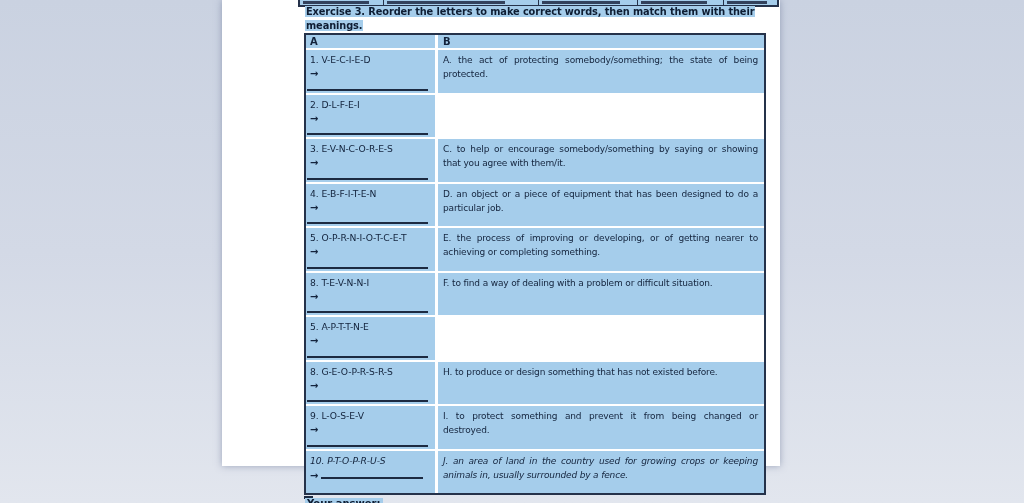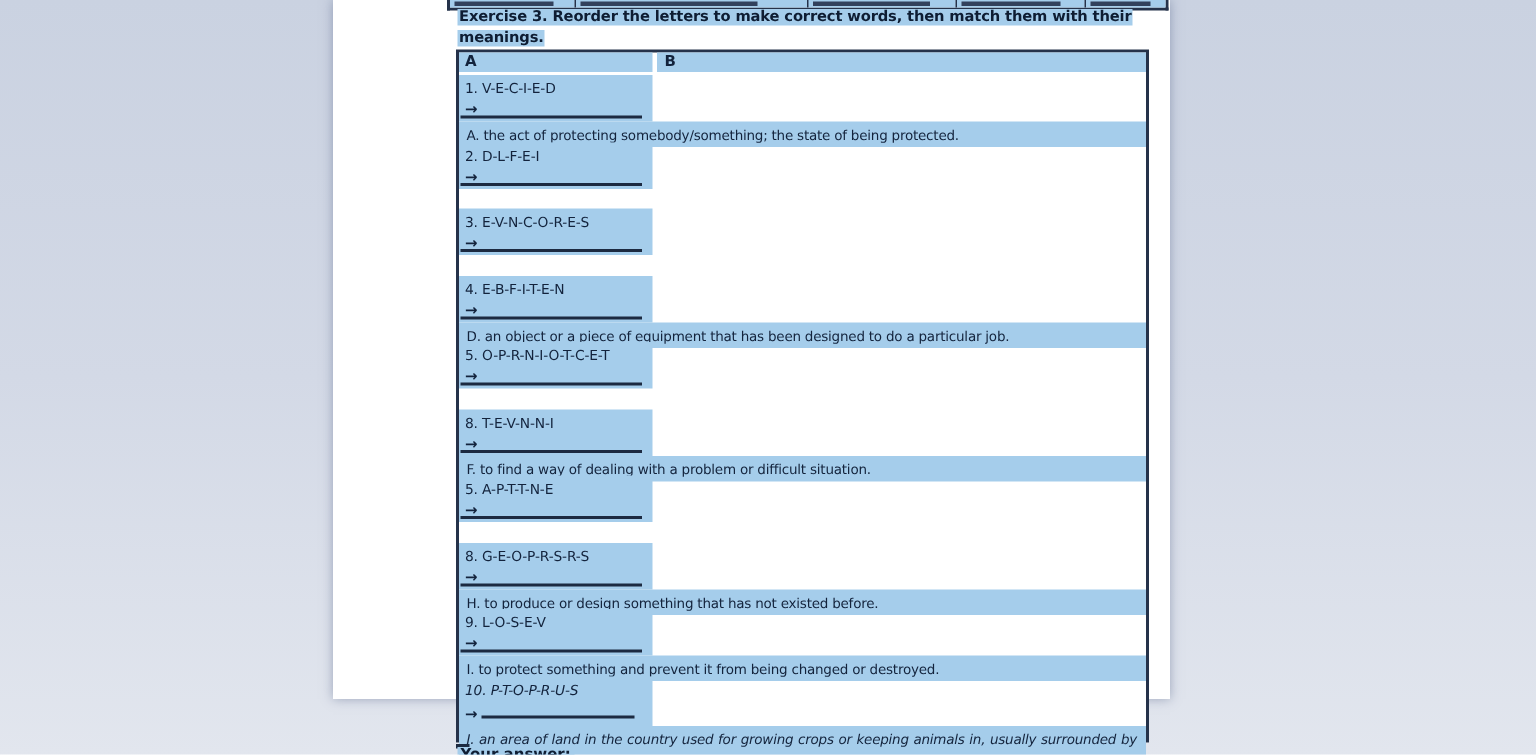--- a/index.html
+++ b/index.html
@@ -25,21 +25,21 @@
     position:absolute;left:83px;top:5px;width:464px;
     font-weight:bold;font-size:9.8px;line-height:13.5px;color:#0e1d33;letter-spacing:-0.1px;
   }
   .title span{background:#a5cdeb;padding:0 1px;box-decoration-break:clone;-webkit-box-decoration-break:clone;}
   
   .mtable{
     position:absolute;left:82px;top:33px;width:462px;
     border:2px solid #25324a;background:#ffffff;box-sizing:border-box;
   }
   .hrow{display:flex;height:13px;margin-bottom:2px;}
-  .t-row{display:flex;height:42.5px;margin-bottom:2px;flex-direction:column;}
+  .t-row{display:flex;height:42.5px;margin-bottom:2px;}
   .t-row:last-child{margin-bottom:0;font-style:italic;}
   .cell{background:#a5cdeb;box-sizing:border-box;color:#13233c;}
   .h-a{width:129px;margin-right:3px;padding:0 0 0 4px;font-weight:bold;font-size:10px;line-height:13px;flex:0 0 auto;}
   .h-b{flex:1 1 auto;padding:0 0 0 5px;font-weight:bold;font-size:10px;line-height:13px;}
   .cell-a{width:129px;margin-right:3px;position:relative;padding:3px 2px 0 4px;font-size:9.2px;line-height:14px;flex:0 0 auto;letter-spacing:-0.1px;}
   .cell-b{flex:1 1 auto;padding:3px 6px 0 5px;font-size:9px;line-height:14.4px;text-align:justify;letter-spacing:-0.15px;}
   .arrow{font-weight:bold;font-size:10px;}
   .blank-bottom{position:absolute;left:1px;bottom:2px;width:121px;height:2px;background:#1c2a41;}
   .blank-inline{display:inline-block;width:102px;height:9px;border-bottom:2px solid #1c2a41;margin-left:3px;}
   .stub-dash{position:absolute;left:82px;top:496px;width:9px;height:3px;background:#1c2a41;}
@@ -96,36 +96,42 @@
             <div class="blank-bottom"></div>
             <div><span class="arrow">→</span></div>
           </div>
         </div>
         <div class="t-row">
           <div class="cell cell-a">
             <div>3. E-V-N-C-O-R-E-S</div>
             <div class="blank-bottom"></div>
             <div><span class="arrow">→</span></div>
           </div>
+          <div class="cell cell-b">
+            <div>C. to help or encourage somebody/something by saying or showing that you agree with them/it.</div>
+          </div>
         </div>
         <div class="t-row">
           <div class="cell cell-a">
             <div>4. E-B-F-I-T-E-N</div>
             <div class="blank-bottom"></div>
             <div><span class="arrow">→</span></div>
           </div>
           <div class="cell cell-b">
             <div>D. an object or a piece of equipment that has been designed to do a particular job.</div>
           </div>
         </div>
         <div class="t-row">
           <div class="cell cell-a">
             <div>5. O-P-R-N-I-O-T-C-E-T</div>
             <div class="blank-bottom"></div>
             <div><span class="arrow">→</span></div>
+          </div>
+          <div class="cell cell-b">
+            <div>E. the process of improving or developing, or of getting nearer to achieving or completing something.</div>
           </div>
         </div>
         <div class="t-row">
           <div class="cell cell-a">
             <div>8. T-E-V-N-N-I</div>
             <div class="blank-bottom"></div>
             <div><span class="arrow">→</span></div>
           </div>
           <div class="cell cell-b">
             <div>F. to find a way of dealing with a problem or difficult situation.</div>

